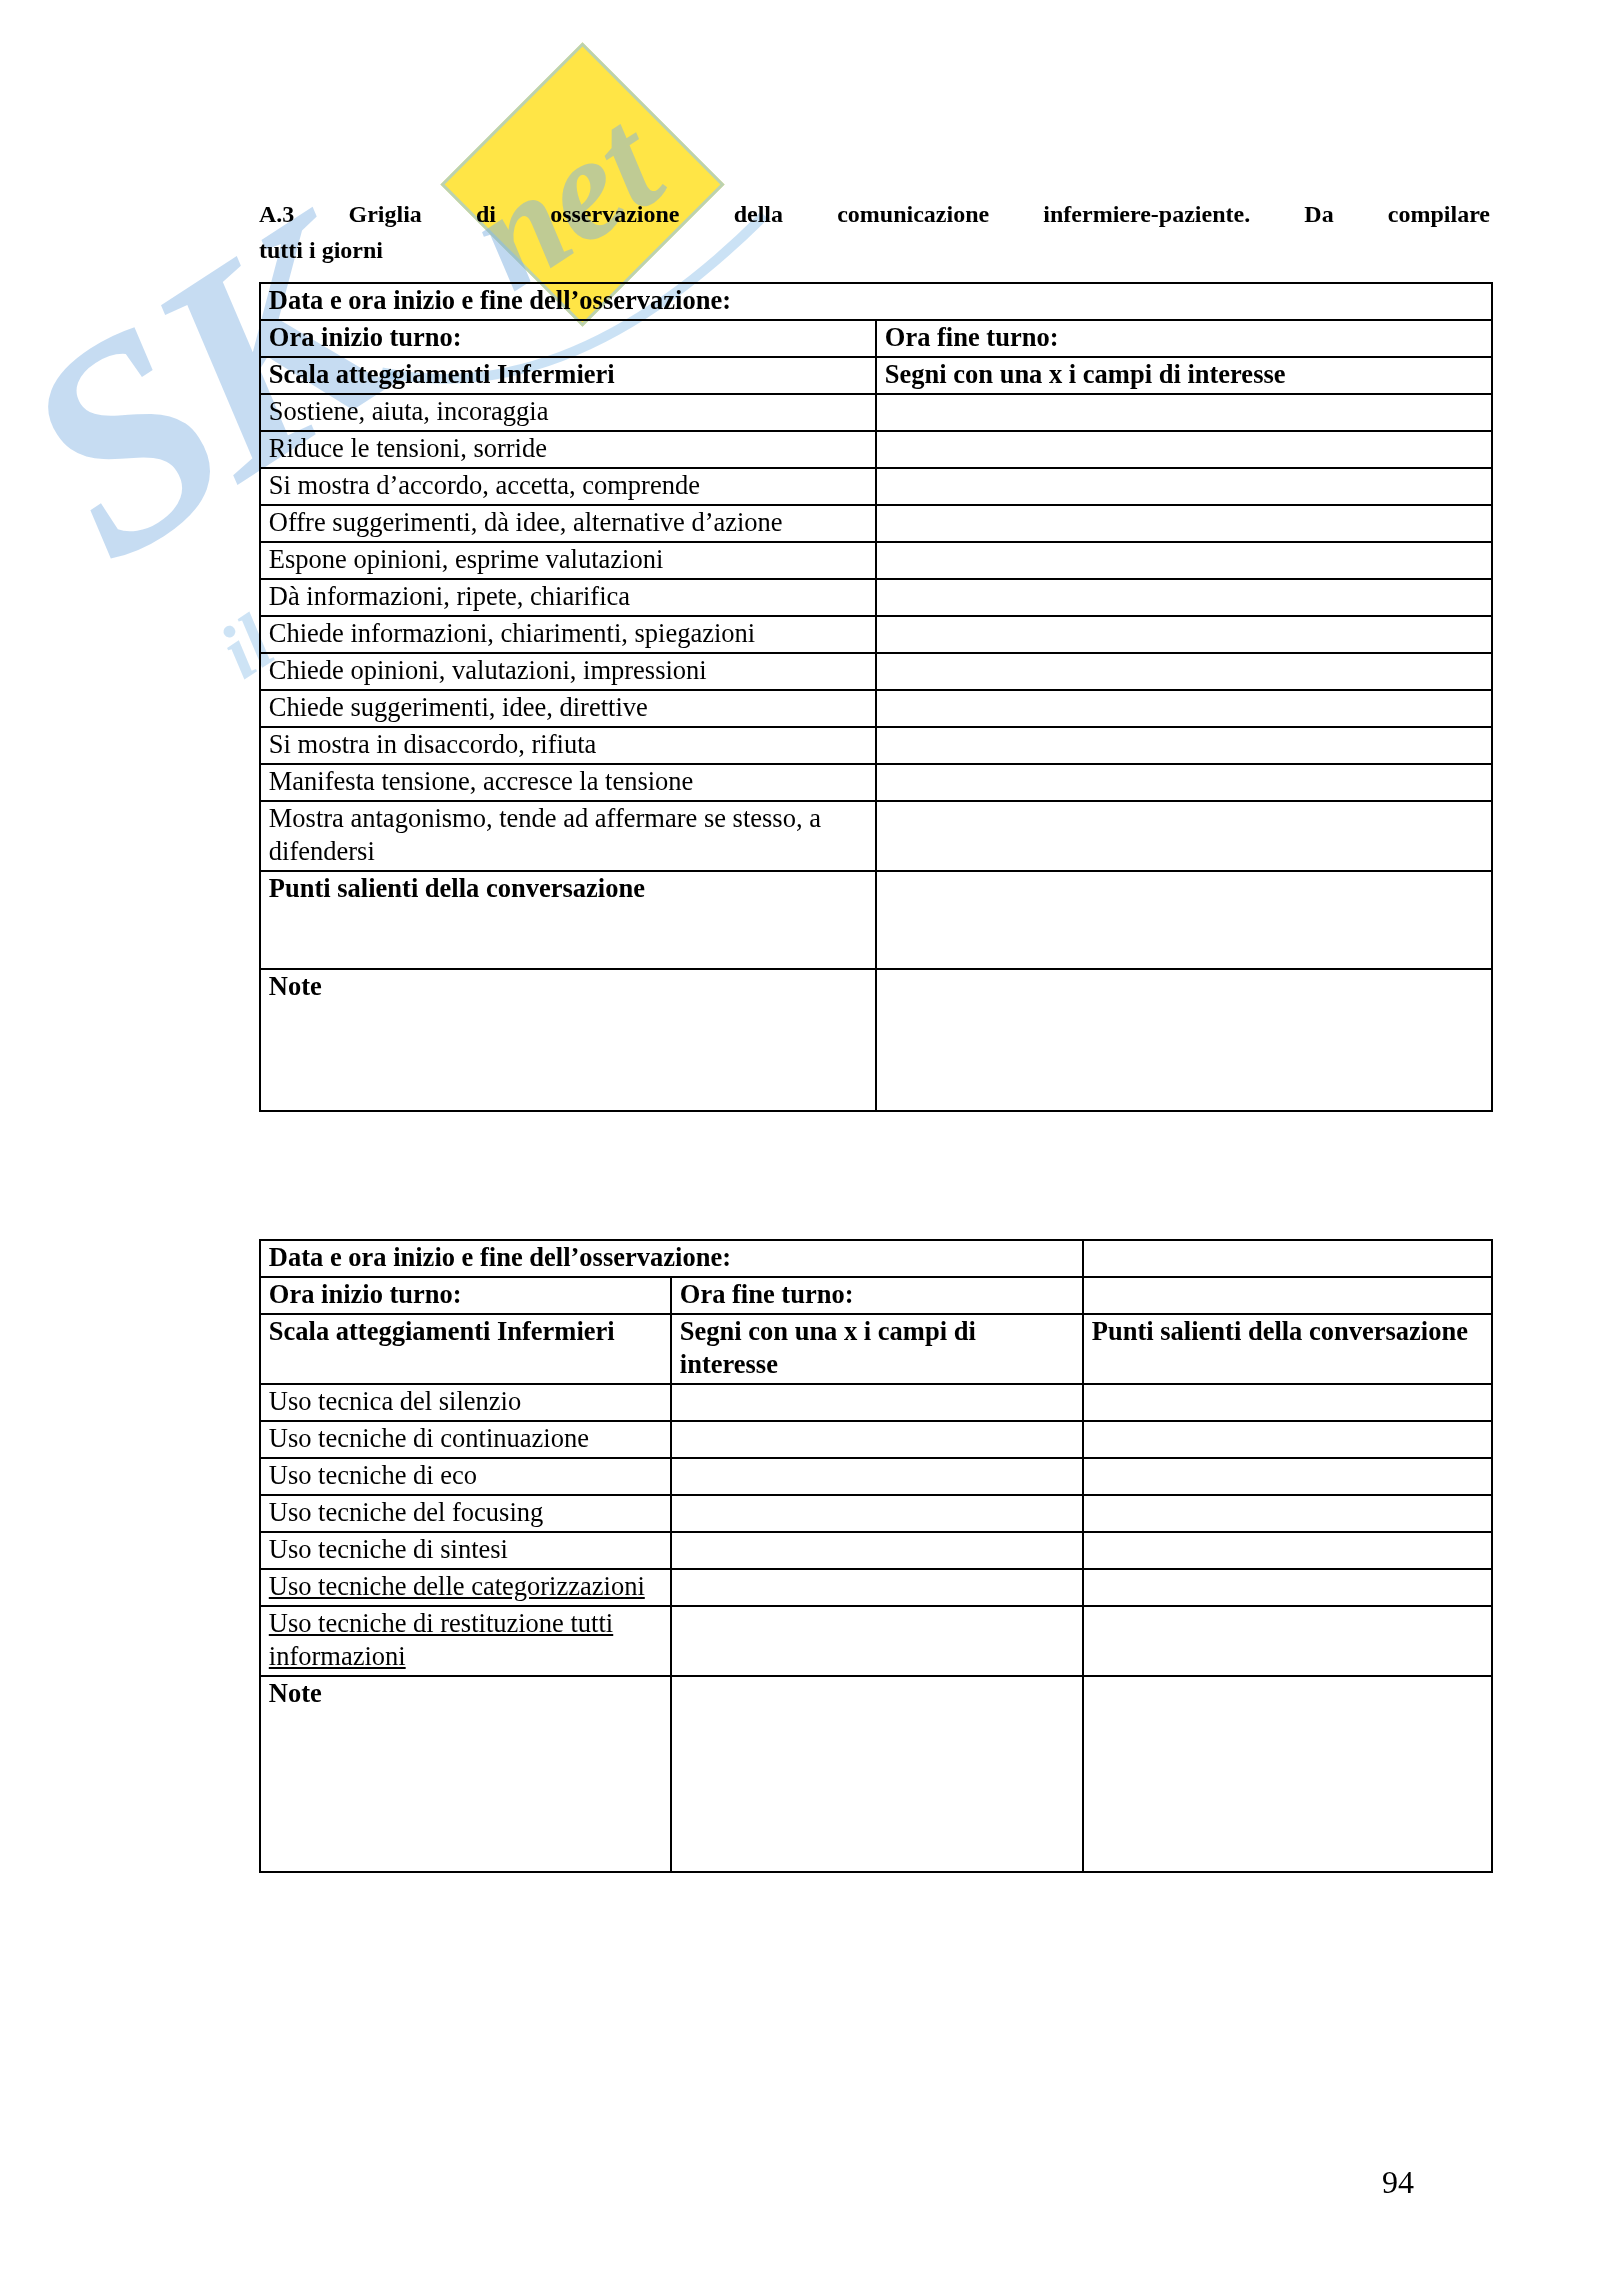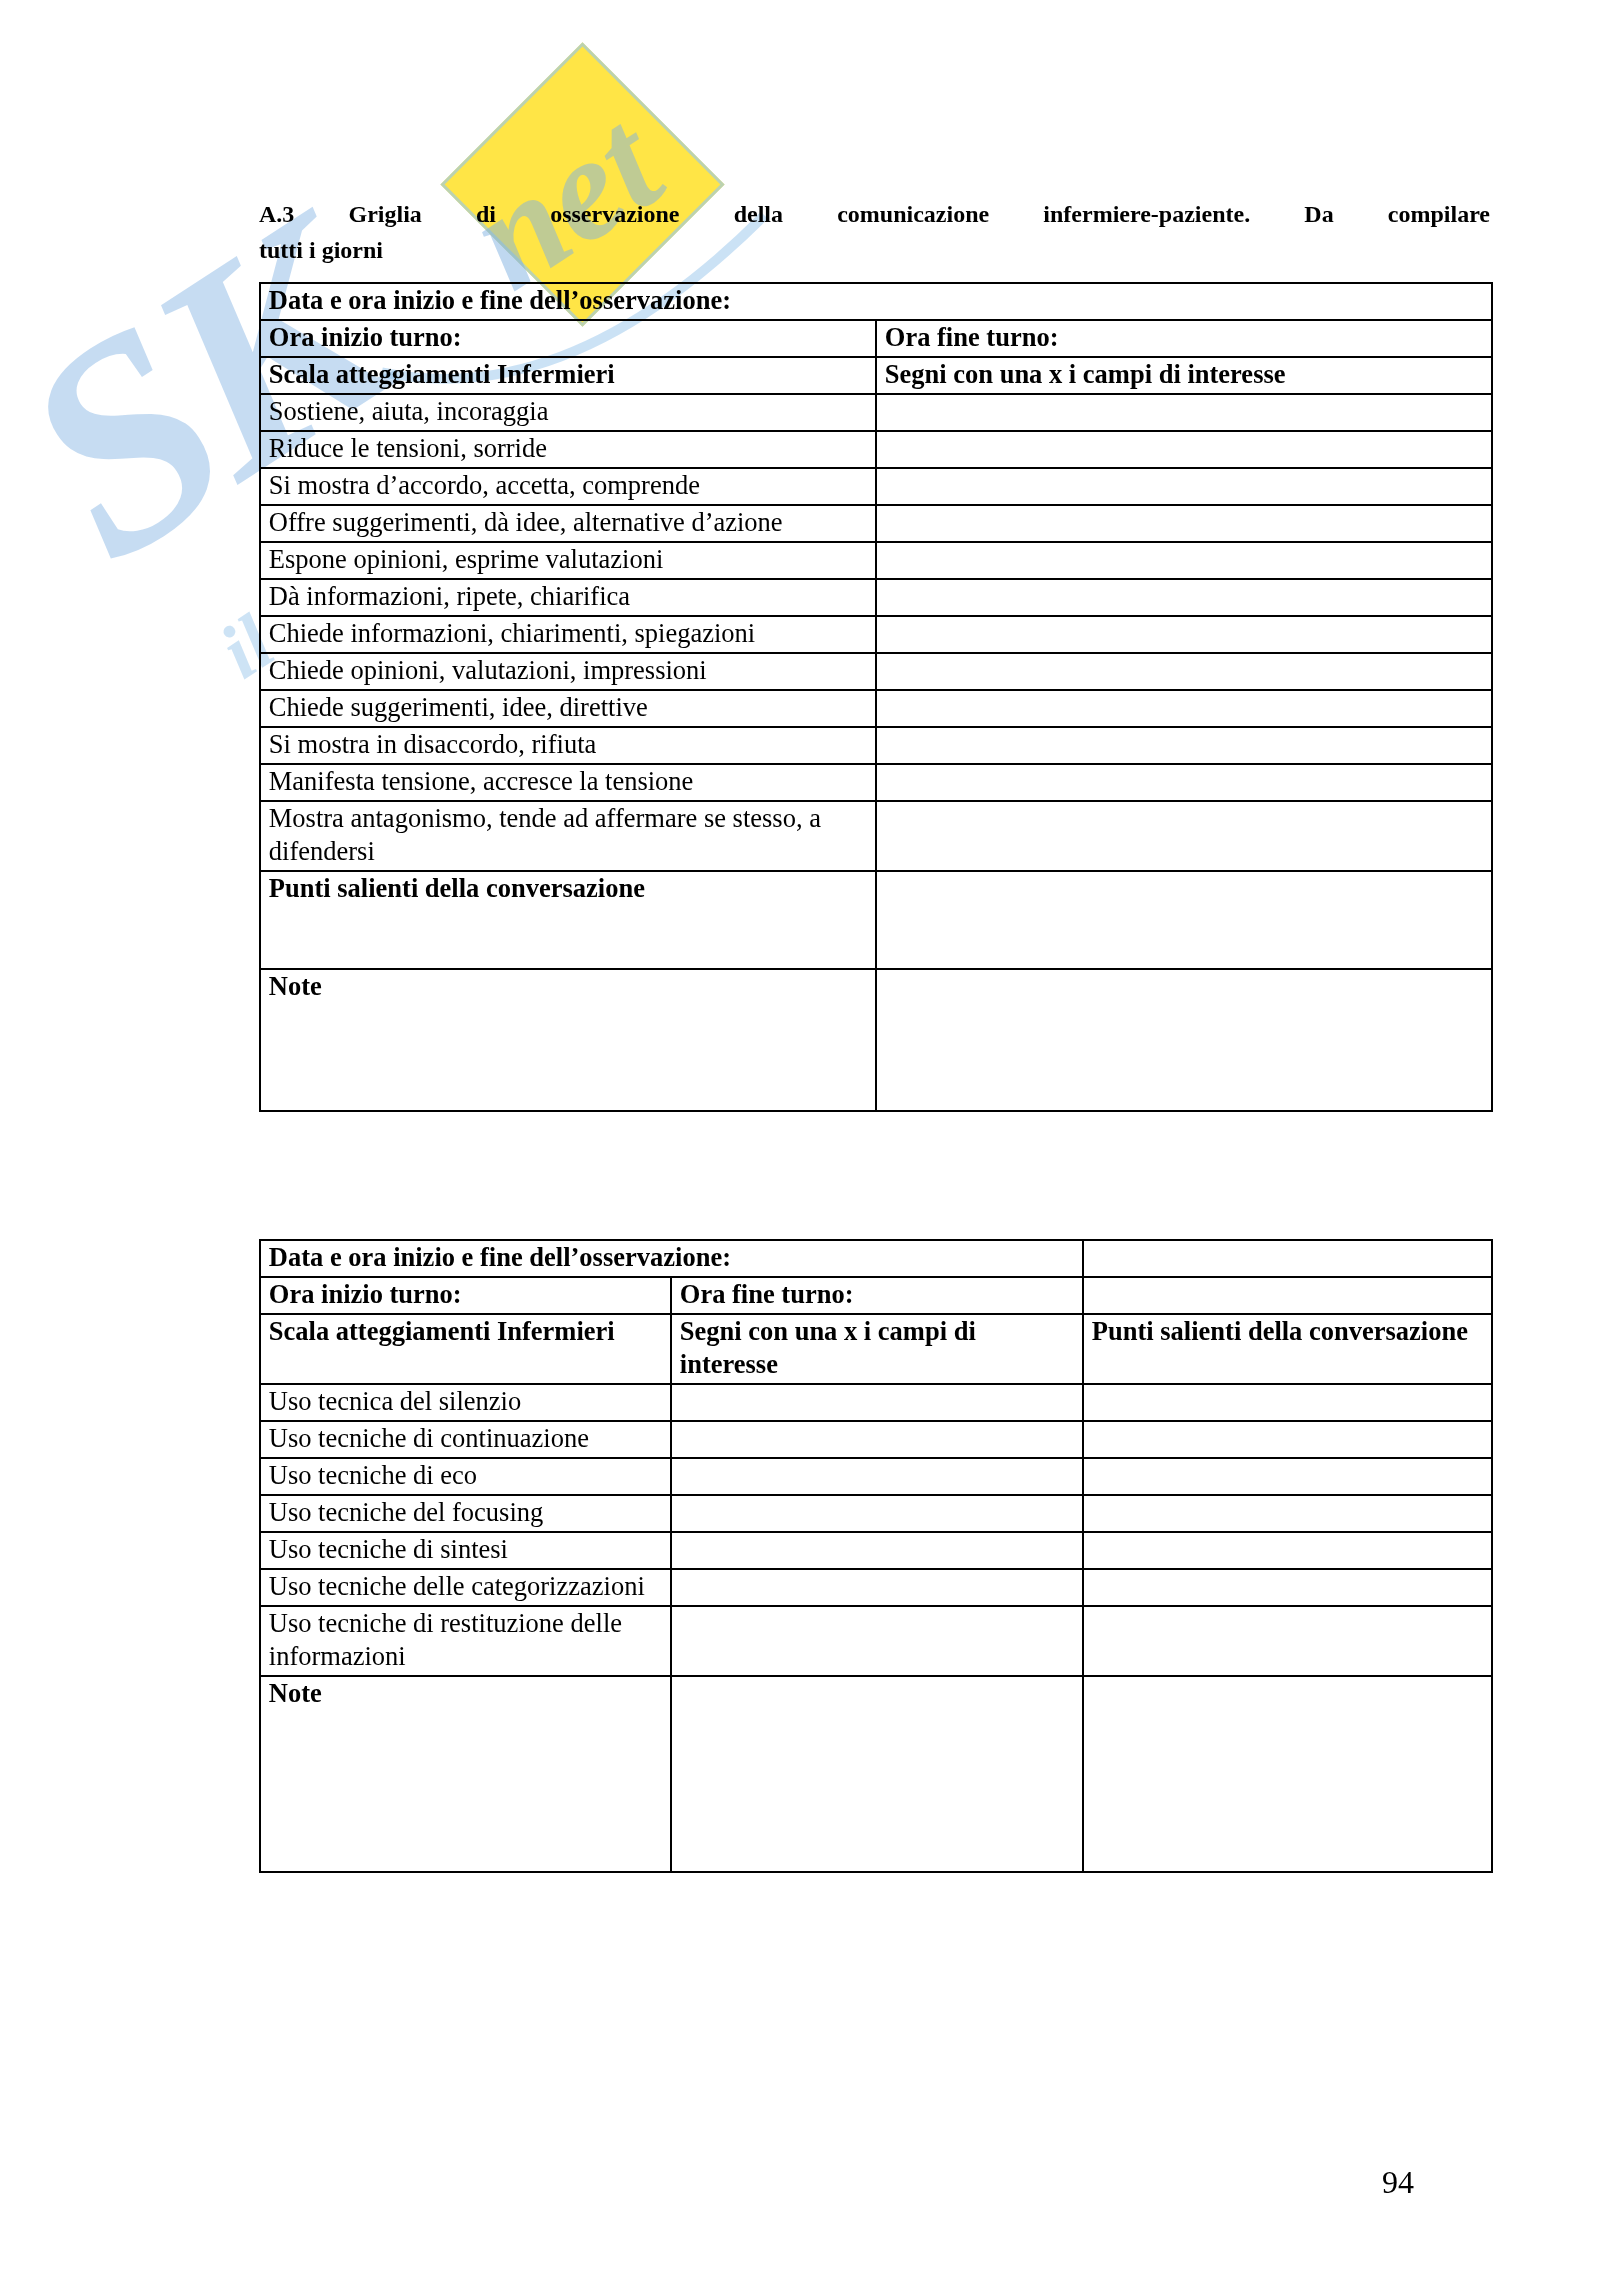--- a/index.html
+++ b/index.html
@@ -53,21 +53,21 @@
     border: 2px solid #000000;
     font-size: 26.5px;
     line-height: 33px;
     padding: 0 7.8px 2px 7.8px;
     vertical-align: top;
     text-align: left;
     overflow: hidden;
   }
   .b { font-weight: bold; }
   .c { text-align: center; }
-  .jst { text-align: justify; }
+  .jst { text-align: justify; text-decoration: underline; }
   .lab { padding-right: 17.6px; }          
   .h2pad { padding-left: 27.4px; padding-right: 27.4px; }  
   .tall-highlights { height: 98px; }
   .tall-note1 { height: 142px; }
   .tall-note2 { height: 196px; }
 
   .page-number {
     position: absolute; left: 1382px; top: 2164px;
     font-size: 32px; z-index: 1;
   }
@@ -215,21 +215,21 @@
           <td>Uso tecniche di sintesi</td>
           <td></td>
           <td></td>
         </tr>
         <tr>
           <td class="jst">Uso tecniche delle categorizzazioni</td>
           <td></td>
           <td></td>
         </tr>
         <tr>
-          <td class="jst">Uso tecniche di restituzione delle informazioni</td>
+          <td class="jst">Uso tecniche di restituzione tutti informazioni</td>
           <td></td>
           <td></td>
         </tr>
         <tr>
           <td class="b tall-note2">Note</td>
           <td></td>
           <td></td>
         </tr>
       </tbody>
     </table>

